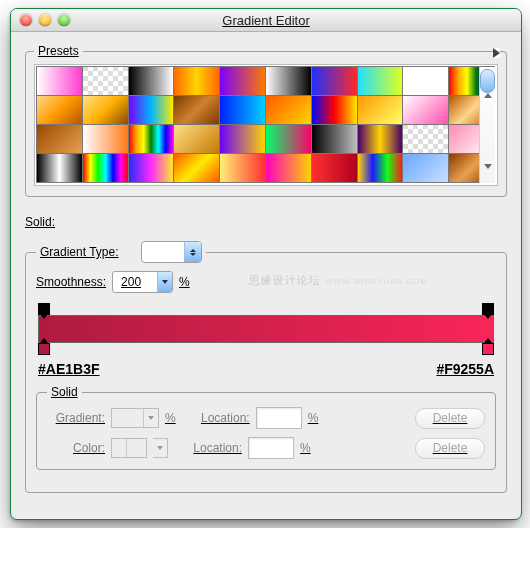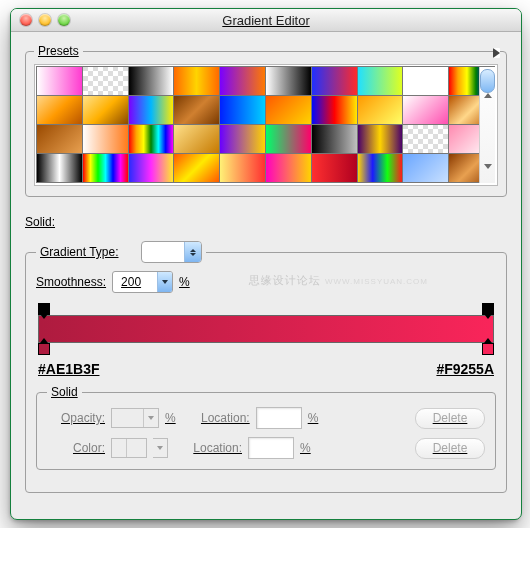--- a/index.html
+++ b/index.html
@@ -207,21 +207,21 @@
 
       <div class="hex-row">
         <span>#AE1B3F</span>
         <span>#F9255A</span>
       </div>
 
       <fieldset class="stops-set">
         <legend>Solid</legend>
 
         <div class="stops-row">
-          <label class="lab-op">Opacity:</label>
+          <label class="lab-op">Gradient:</label>
           <span class="mini-sel">
                 <span class="a"></span>
                 <span class="b"></span>
               </span>
           <span>%</span>
           <label class="lab-loc">Location:</label>
           <input class="small-in" disabled="" style="">
           <span>%</span>
           <div class="del">
                 <div class="aqua-disabled">Delete</div>

